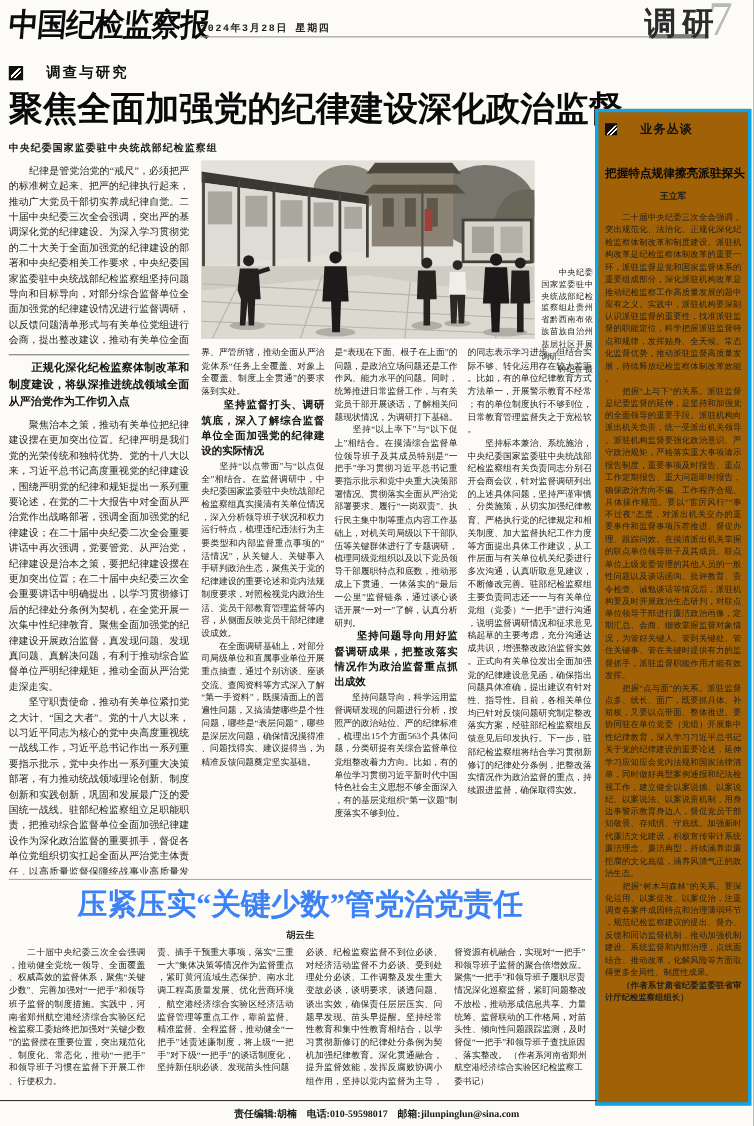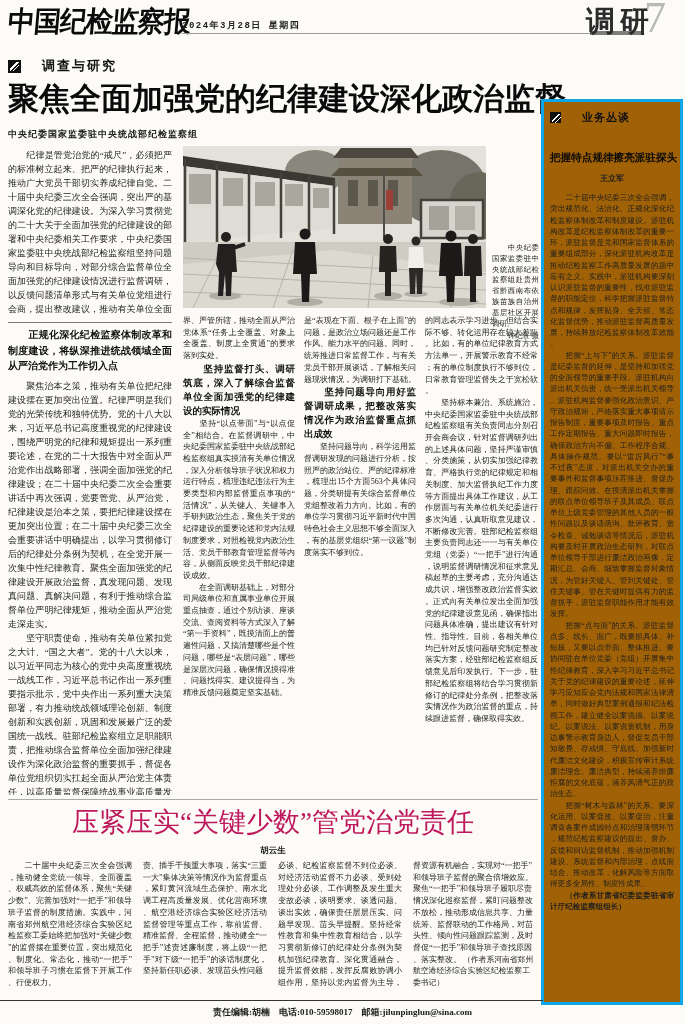--- a/index.html
+++ b/index.html
@@ -36,21 +36,21 @@
   .col3{left:304px;}
   .col4{left:425px;width:113px;}
   .subhead-in{font-size:9.5px;line-height:14px;margin:3px 0 3px 0;}
   .para{margin:0 0 0 0;}
   
   .photo{left:183px;top:146px;width:303px;height:162px;background:#dcdad4;overflow:hidden;}
   .caption{left:492px;top:243px;width:47px;font-size:7.4px;line-height:10.8px;color:#222;}
   .credit{display:block;margin-top:2px;text-align:right;}
   
   .bottom-rule{left:8px;top:799px;width:530px;height:1px;background:#aaa;}
-  .bottom-headline{left:8px;top:804px;width:530px;text-align:center;font-size:27px;font-weight:400;color:#be185d;white-space:nowrap;}
+  .bottom-headline{left:8px;top:804px;width:530px;text-align:center;font-size:27px;font-weight:700;color:#3b82f6;white-space:nowrap;}
   .bottom-author{left:8px;top:845px;width:530px;text-align:center;font-size:8.5px;font-weight:bold;color:#222;}
   .bcol{top:860px;width:124px;height:129px;font-size:8px;line-height:11.7px;overflow:hidden;}
   .bcol1{left:8px;} .bcol2{left:143px;} .bcol3{left:278px;} .bcol4{left:413px;}
   .attribution{font-size:7.8px;}
   
   .sidebar{left:541px;top:99px;width:142px;height:906px;border:3px solid #0ea5e9;background:#a16207;box-sizing:border-box;}
   .sb-inner{position:absolute;left:6px;top:8px;width:124px;}
   .sb-kicker{font-size:11px;letter-spacing:1px;}
   .sb-kicker .kicker-icon{width:11px;height:11px;flex:0 0 11px;}
   .sb-headline{margin-top:26px;font-size:10.6px;font-weight:900;white-space:nowrap;letter-spacing:0px;color:#0a0a0a;}
@@ -178,20 +178,21 @@
 
   <div class="abs ncol col2">
     <p class="para just">界、严管所辖，推动全面从严治党体系“任务上全覆盖、对象上全覆盖、制度上全贯通”的要求落到实处。</p>
     <p class="para just subhead subhead-in">　　坚持监督打头、调研筑底，深入了解综合监督单位全面加强党的纪律建设的实际情况</p>
     <p class="para just">　　坚持“以点带面”与“以点促全”相结合。在监督调研中，中央纪委国家监委驻中央统战部纪检监察组真实摸清有关单位情况，深入分析领导班子状况和权力运行特点，梳理违纪违法行为主要类型和内部监督重点事项的“活情况”，从关键人、关键事入手研判政治生态，聚焦关于党的纪律建设的重要论述和党内法规制度要求，对照检视党内政治生活、党员干部教育管理监督等内容，从侧面反映党员干部纪律建设成效。</p>
     <p class="para just">　　在全面调研基础上，对部分司局级单位和直属事业单位开展重点抽查，通过个别访谈、座谈交流、查阅资料等方式深入了解“第一手资料”，既摸清面上的普遍性问题，又搞清楚哪些是个性问题，哪些是“表层问题”，哪些是深层次问题，确保情况摸得准、问题找得实、建议提得当，为精准反馈问题奠定坚实基础。</p>
   </div>
 
   <div class="abs ncol col3">
     <p class="para just">是“表现在下面、根子在上面”的问题，是政治立场问题还是工作作风、能力水平的问题。同时，统筹推进日常监督工作，与有关党员干部开展谈话，了解相关问题现状情况，为调研打下基础。</p>
+    <p class="para just">　　坚持“以上率下”与“以下促上”相结合。在摸清综合监督单位领导班子及其成员特别是“一把手”学习贯彻习近平总书记重要指示批示和党中央重大决策部署情况、贯彻落实全面从严治党部署要求、履行“一岗双责”、执行民主集中制等重点内容工作基础上，对机关司局级以下干部队伍等关键群体进行了专题调研，梳理同级党组织以及以下党员领导干部履职特点和底数，推动形成上下贯通、一体落实的“最后一公里”监督链条，通过谈心谈话开展“一对一”了解，认真分析研判。</p>
     <p class="para just subhead subhead-in">　　坚持问题导向用好监督调研成果，把整改落实情况作为政治监督重点抓出成效</p>
     <p class="para just">　　坚持问题导向，科学运用监督调研发现的问题进行分析，按照严的政治站位、严的纪律标准，梳理出15个方面563个具体问题，分类研提有关综合监督单位党组整改着力方向。比如，有的单位学习贯彻习近平新时代中国特色社会主义思想不够全面深入，有的基层党组织“第一议题”制度落实不够到位。</p>
   </div>
 
   <div class="abs ncol col4">
     <p class="para just">的同志表示学习进步、但结合实际不够、转化运用存在较大差距。比如，有的单位纪律教育方式方法单一，开展警示教育不经常；有的单位制度执行不够到位，日常教育管理监督失之于宽松软。</p>
     <p class="para just">　　坚持标本兼治、系统施治，中央纪委国家监委驻中央统战部纪检监察组有关负责同志分别召开会商会议，针对监督调研列出的上述具体问题，坚持严谨审慎、分类施策，从切实加强纪律教育、严格执行党的纪律规定和相关制度、加大监督执纪工作力度等方面提出具体工作建议，从工作层面与有关单位机关纪委进行多次沟通，认真听取意见建议，不断修改完善。驻部纪检监察组主要负责同志还一一与有关单位党组（党委）“一把手”进行沟通，说明监督调研情况和征求意见稿起草的主要考虑，充分沟通达成共识，增强整改政治监督实效。正式向有关单位发出全面加强党的纪律建设意见函，确保指出问题具体准确，提出建议有针对性、指导性。目前，各相关单位均已针对反馈问题研究制定整改落实方案，经驻部纪检监察组反馈意见后印发执行。下一步，驻部纪检监察组将结合学习贯彻新修订的纪律处分条例，把整改落实情况作为政治监督的重点，持续跟进监督，确保取得实效。</p>
   </div>
 
   <div class="abs bottom-rule"></div>

